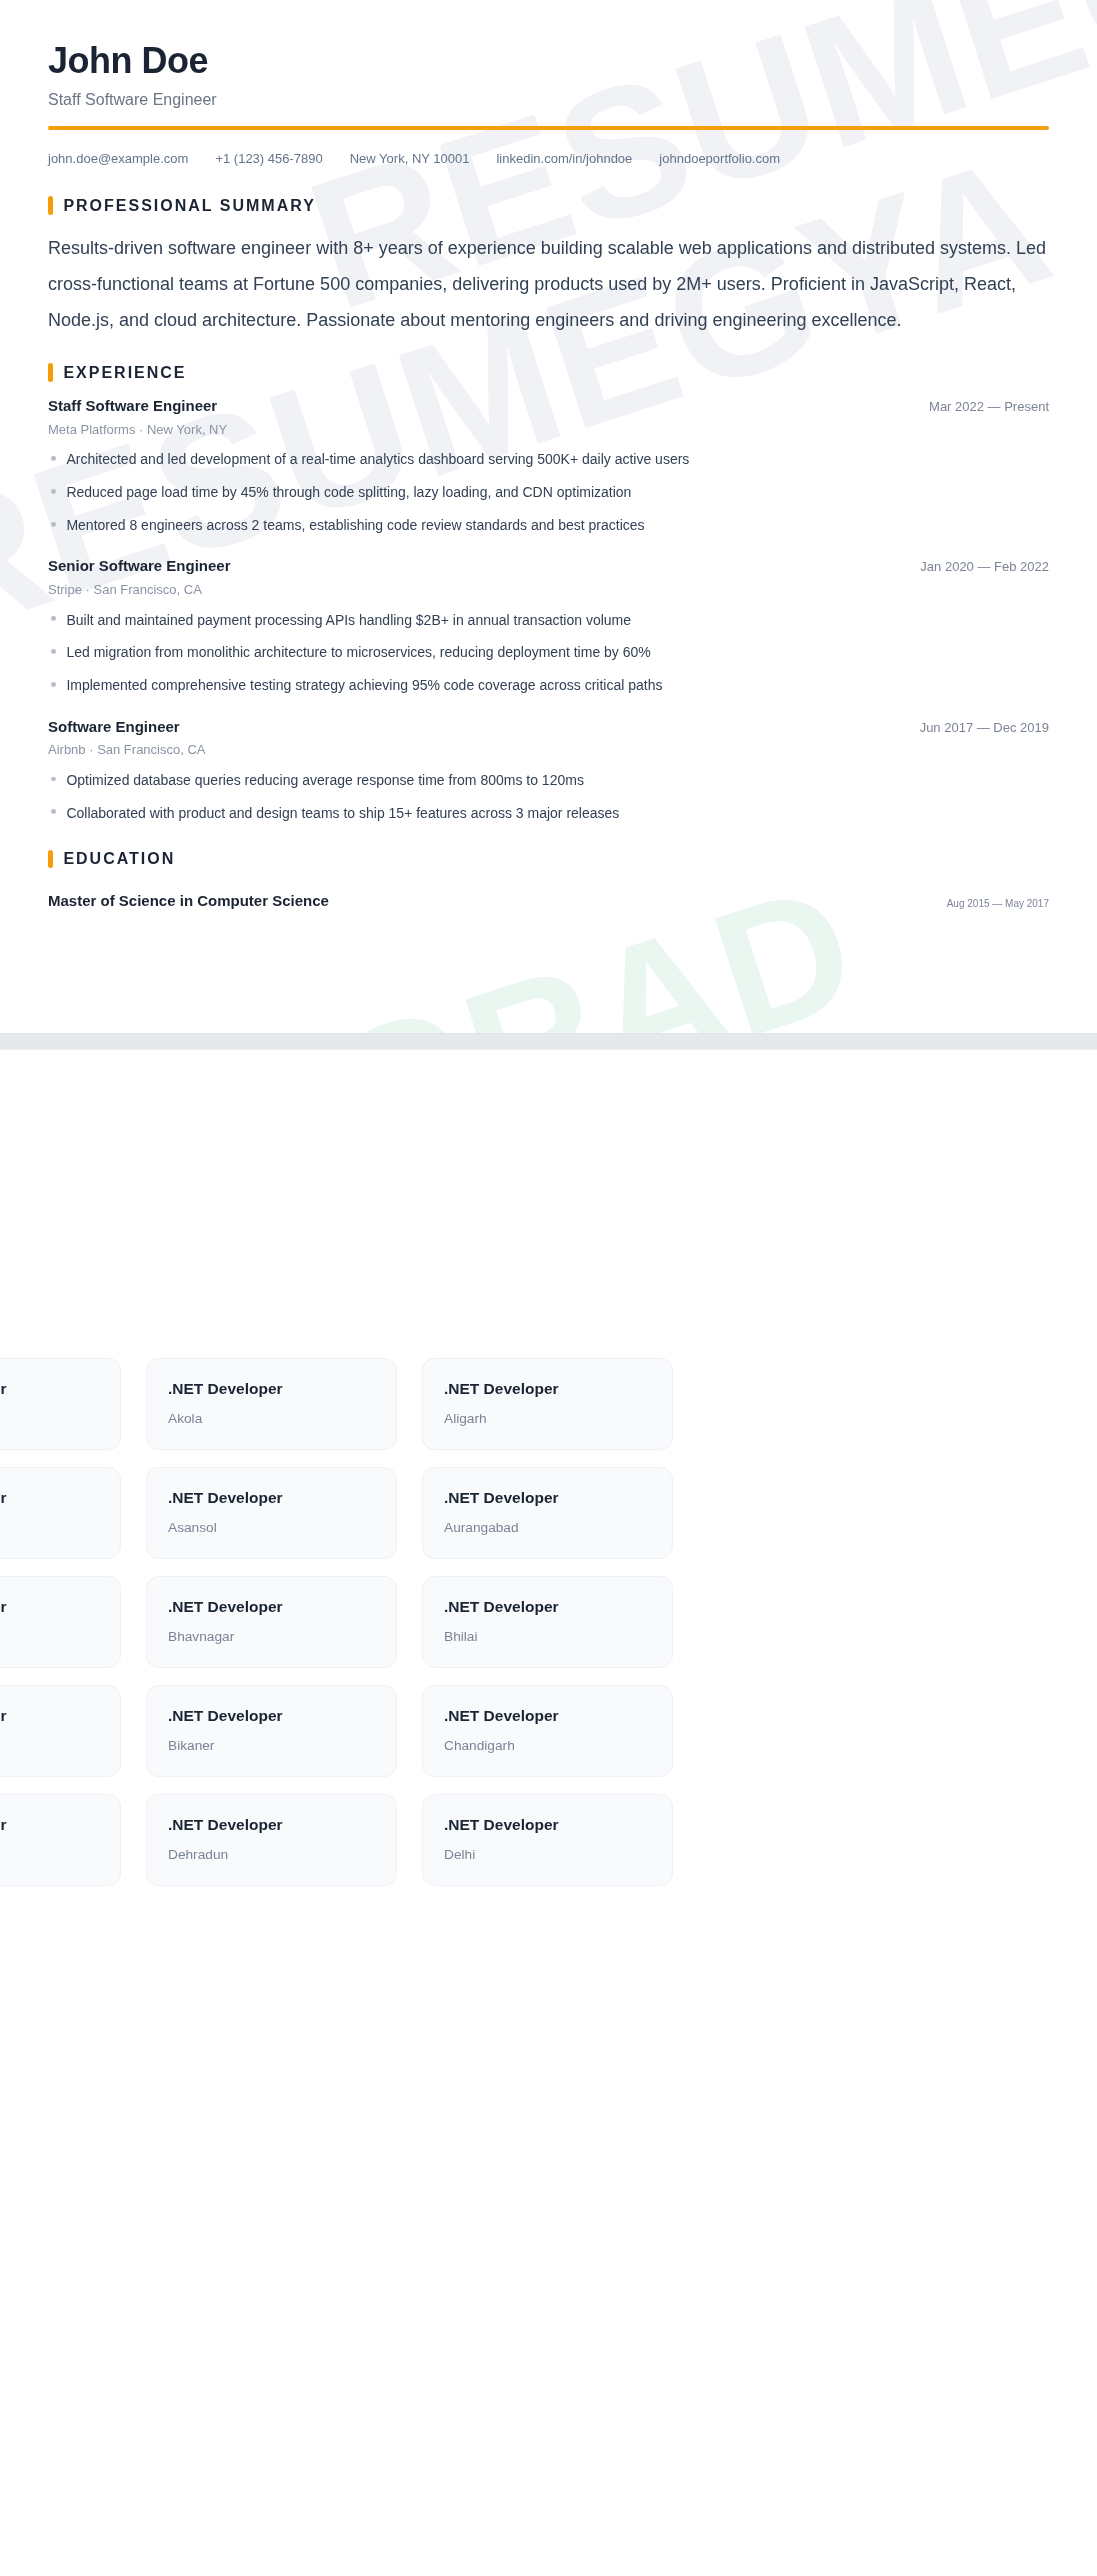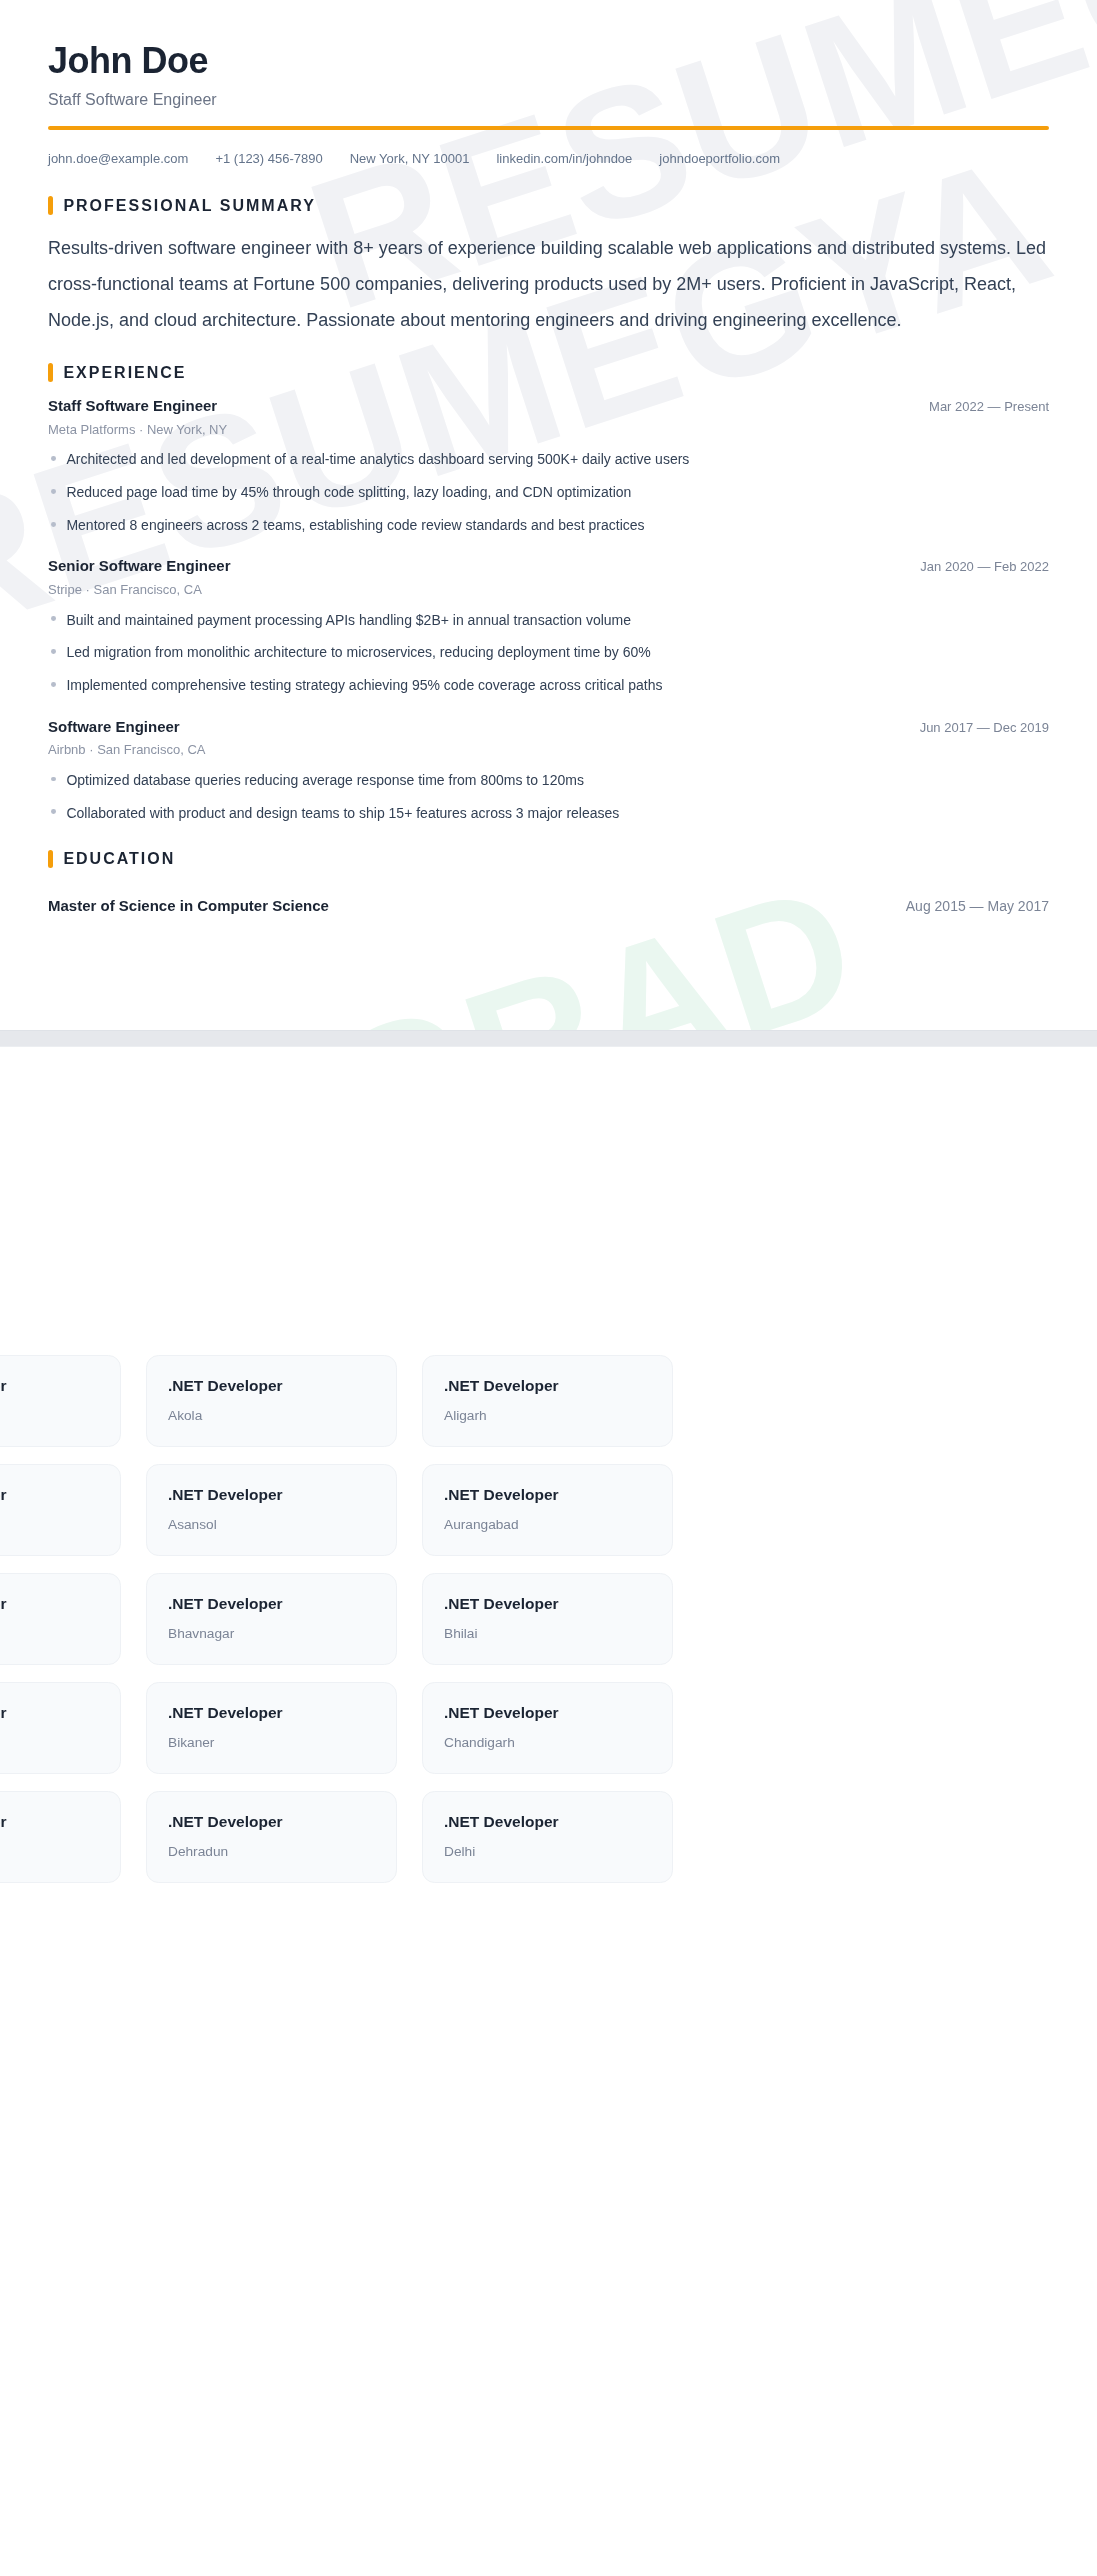--- a/index.html
+++ b/index.html
@@ -21,21 +21,21 @@
     white-space:nowrap;
     transform-origin:center center;
     user-select:none;
   }
   .wm-gray { color:#f1f2f5; }
   .wm-green { color:#eaf7f0; }
 
   
   .resume {
     position:relative; z-index:2;
-    padding:41px 48px 0 48px;
+    padding:41px 48px 8px 48px;
     background:transparent;
   }
   .name {
     font-size:36px;
     font-weight:700;
     color:#1b2433;
     letter-spacing:-0.5px;
     line-height:1.1;
   }
   .headline {
@@ -102,21 +102,21 @@
     width:4.8px; height:4.8px;
     border-radius:50%;
     background:#b6bdcb;
   }
 
   .edu-item { margin-top:1.9px; }
   .edu-top {
     display:flex; align-items:flex-end; justify-content:space-between; gap:23px;
   }
   .edu-degree { font-size:15px; font-weight:700; color:#1b2433; }
-  .edu-dates { font-size:14px; color:#7b8496; white-space:nowrap;margin-top:14px; }
+  .edu-dates { font-size:10px; color:#7b8496; white-space:nowrap;margin-top:14px; }
 
   .resume-tail { height:116px; }
 
   
   .band {
     position:relative; z-index:2;
     height:17.4px;
     background:#e6e8ec;
     border-top:1px solid #dfe2e7;
     border-bottom:1px solid #eceef1;

